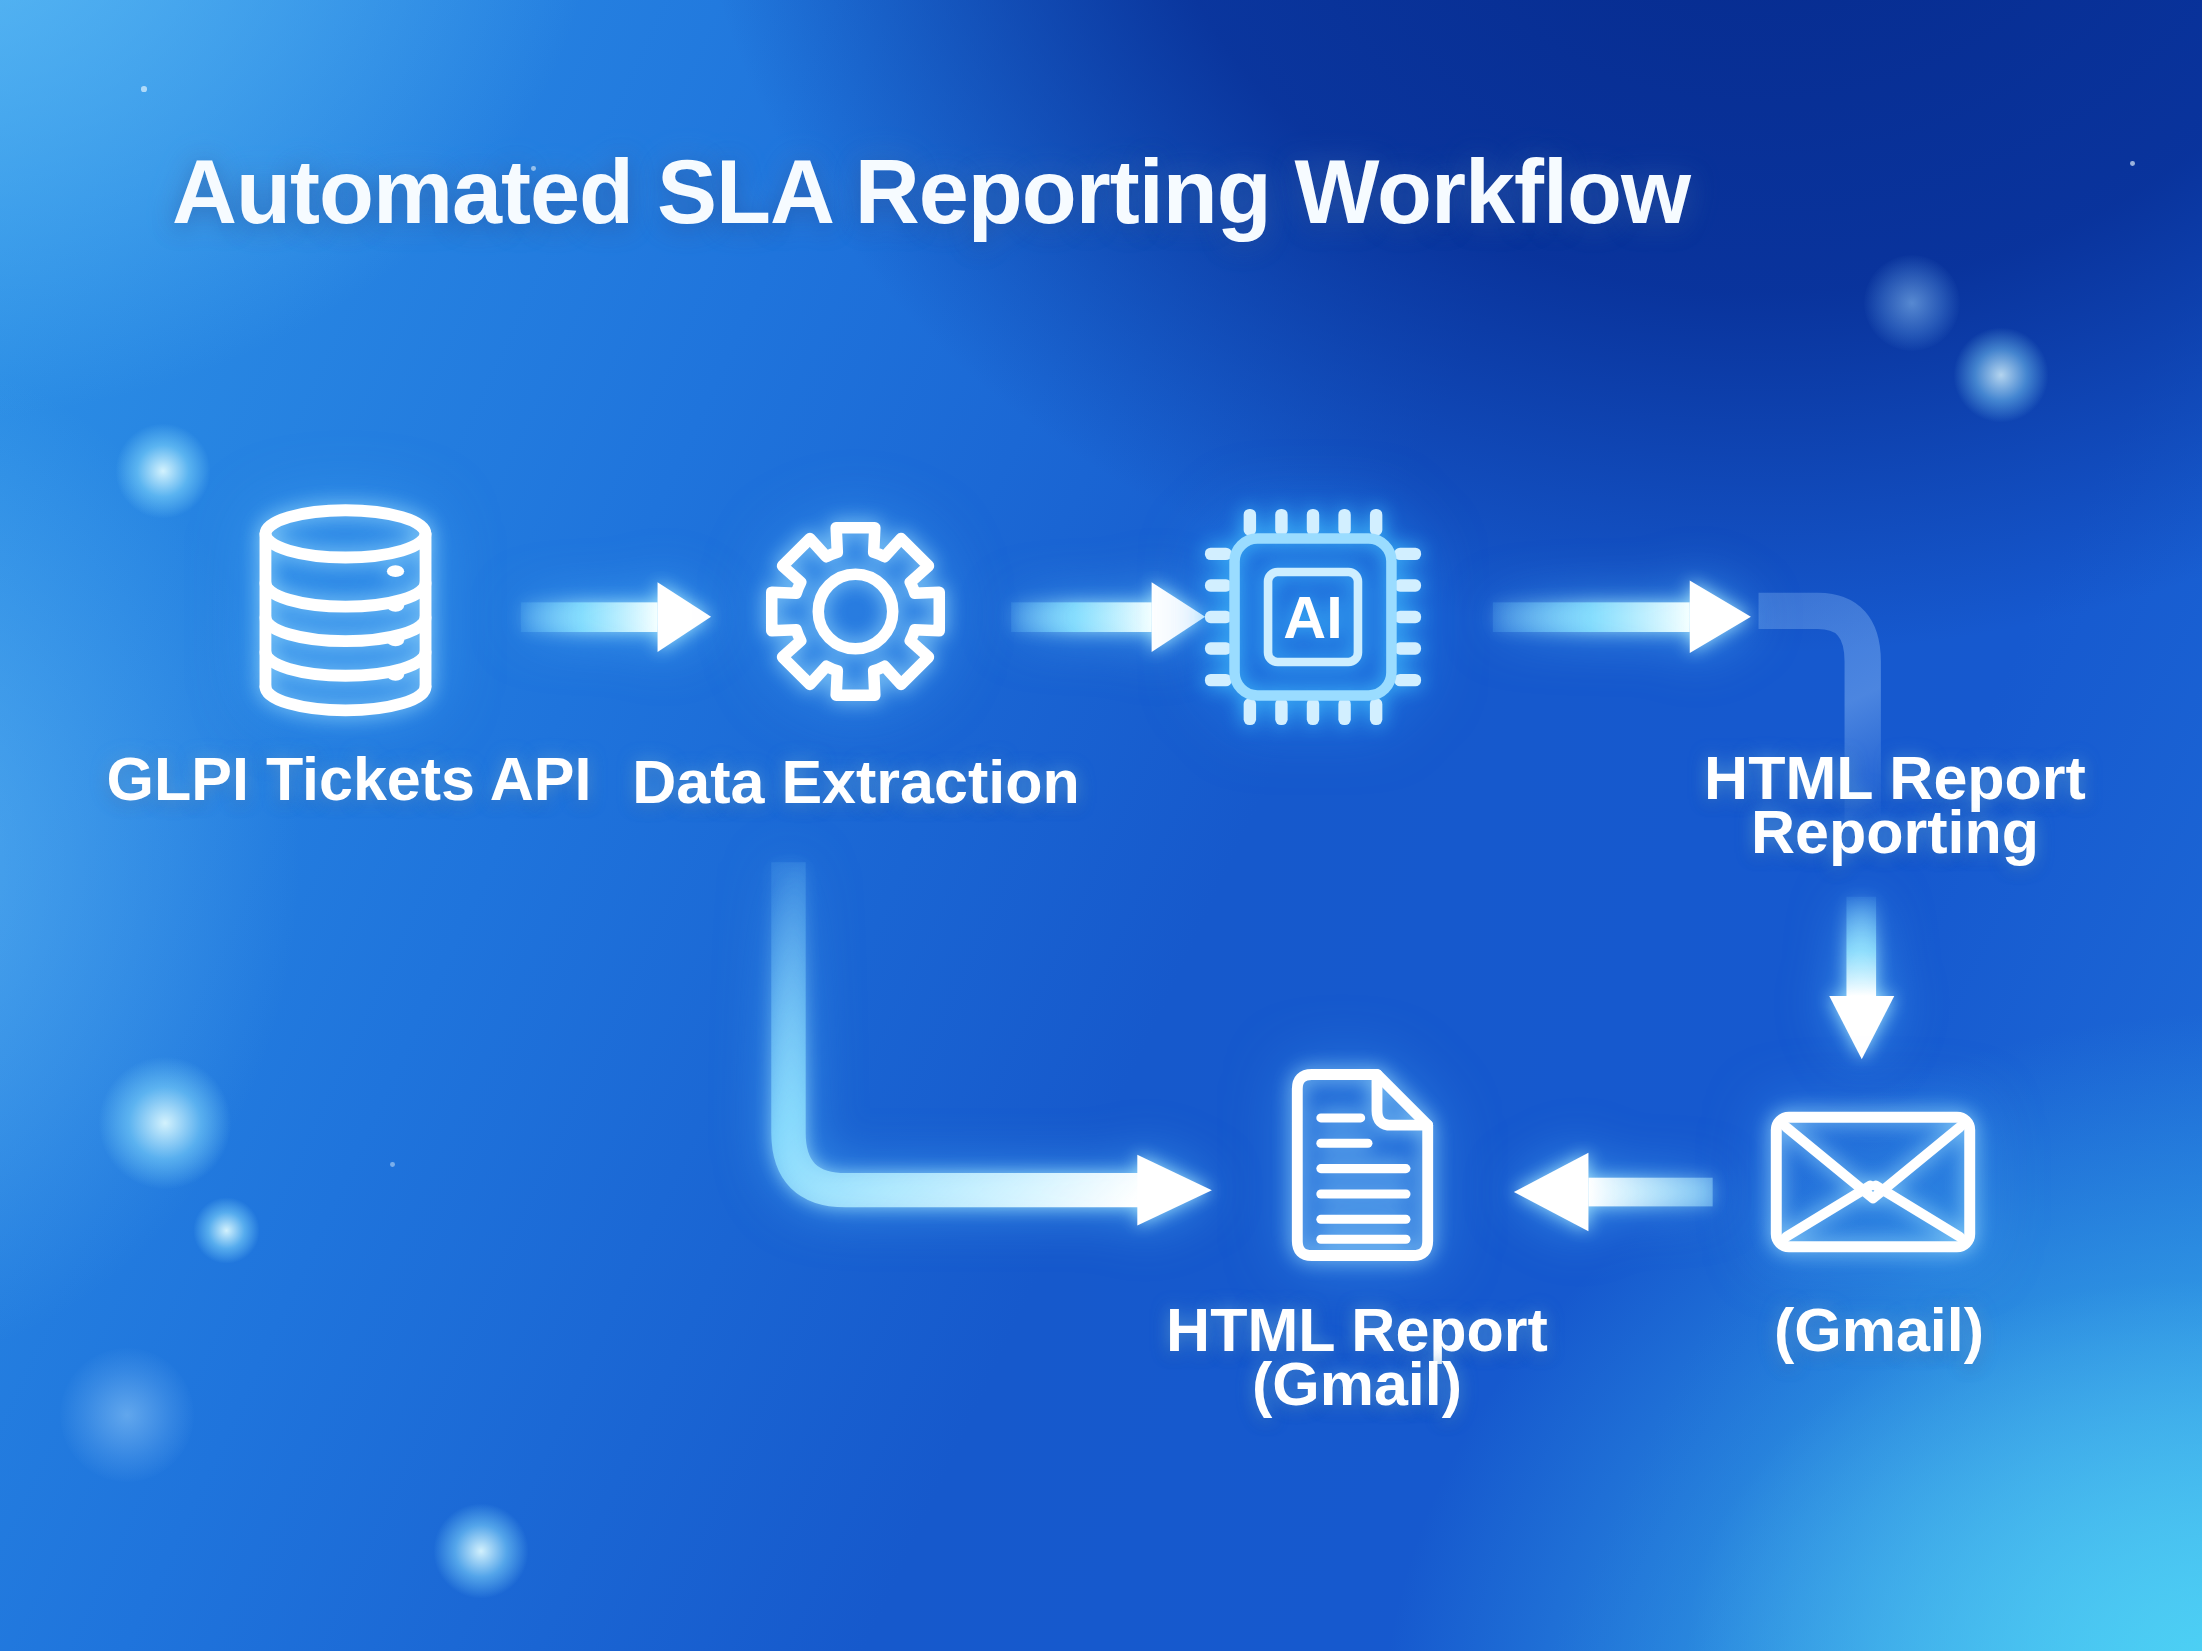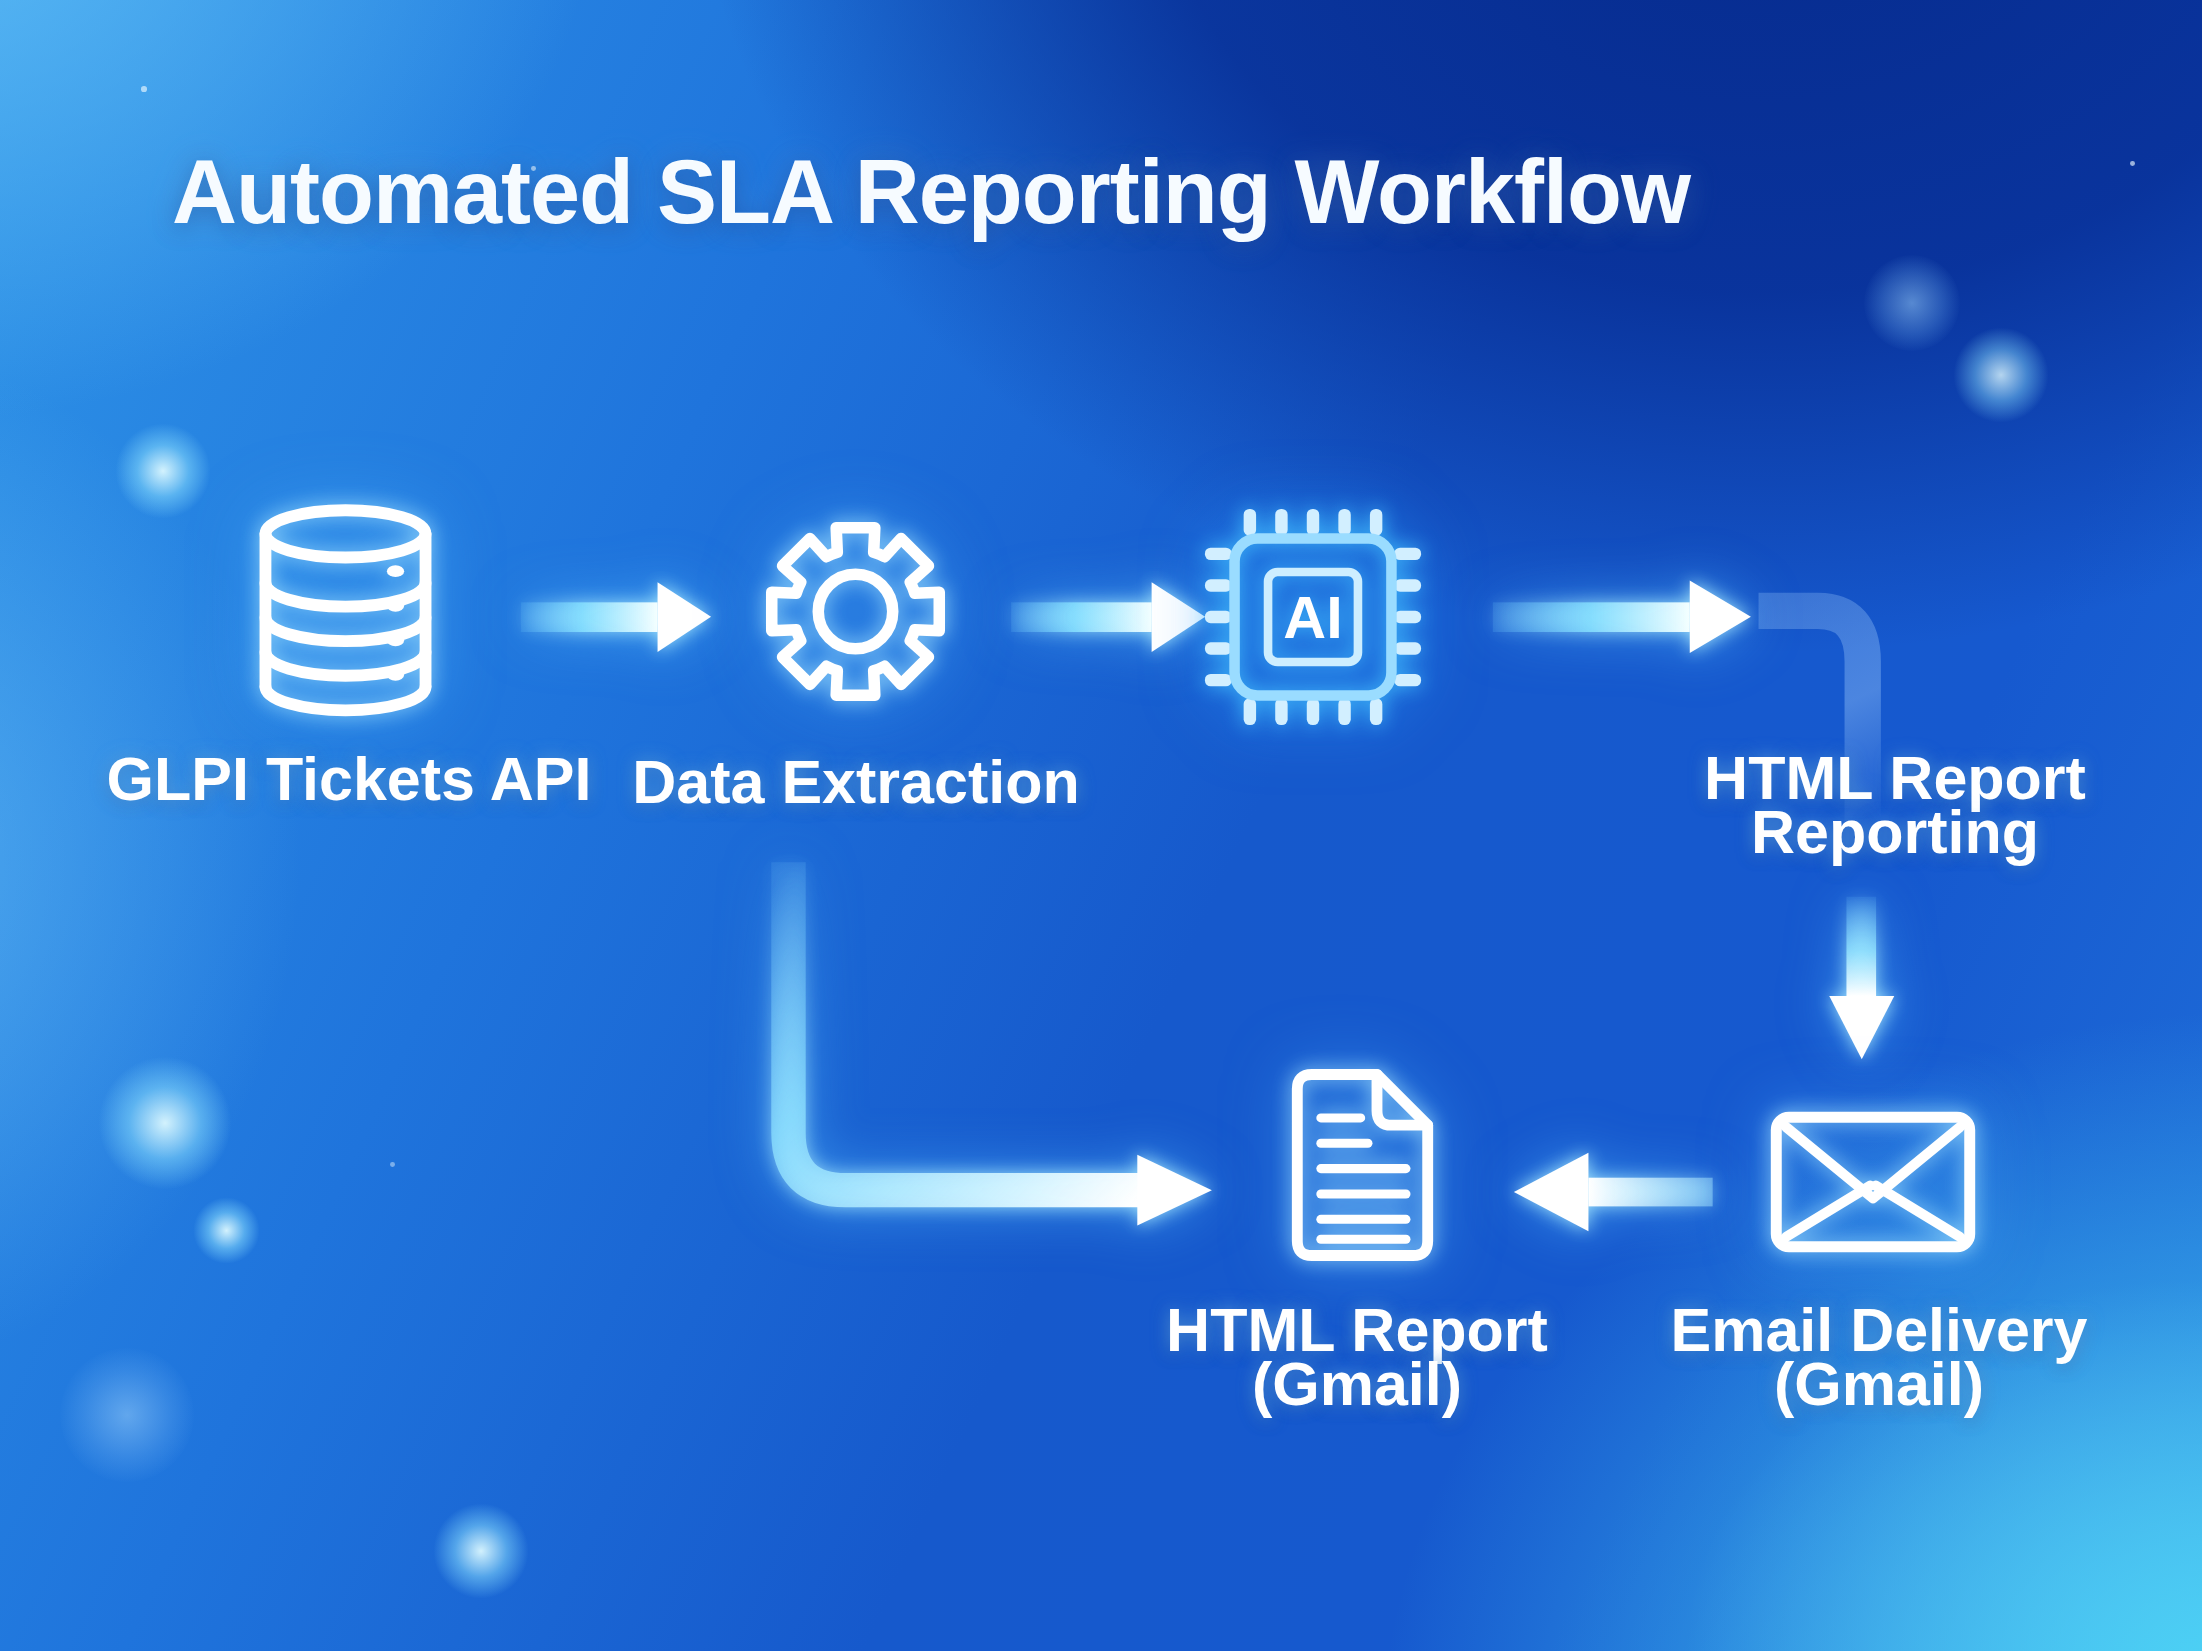--- a/index.html
+++ b/index.html
@@ -196,21 +196,20 @@
 
   <div class="icon glow-white" style="left:1768px;top:1109px;">
     <svg width="210" height="146" viewBox="0 0 230 160" fill="none" stroke="#ffffff" stroke-linejoin="round" stroke-linecap="round">
       <rect x="9" y="9" width="212" height="142" rx="14" stroke-width="12"></rect>
       <path d="M20,20 L115,98 L210,20" stroke-width="11"></path>
       <path d="M20,140 L112,84" stroke-width="11"></path>
       <path d="M210,140 L118,84" stroke-width="11"></path>
     </svg>
   </div>
   <div class="label" style="left:1879px;top:1303px;">
-    <div>Email Delivery</div>
     <div>(Gmail)</div>
   </div>
 
   <div class="icon glow-white" style="left:1281px;top:1059px;">
     <svg width="163" height="212" viewBox="0 0 180 228" fill="none" stroke="#ffffff" stroke-linejoin="round" stroke-linecap="round">
       <path d="M106,14 H34 Q18,14 18,30 V198 Q18,214 34,214 H146 Q162,214 162,198 V70 Z" stroke-width="12"></path>
       <path d="M106,14 V54 Q106,70 122,70 H162" stroke-width="12"></path>
       <path d="M44,62 H88" stroke-width="10"></path>
       <path d="M44,90 H96" stroke-width="10"></path>
       <path d="M44,118 H138" stroke-width="10"></path>

